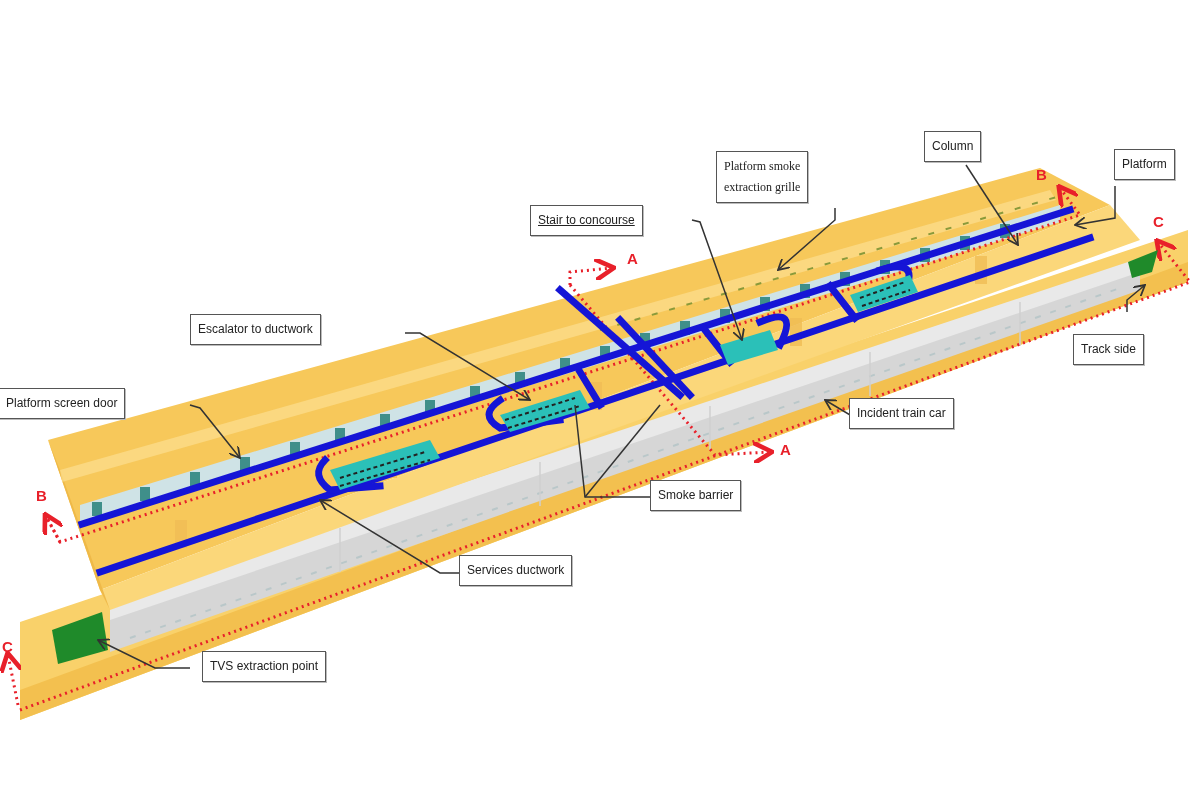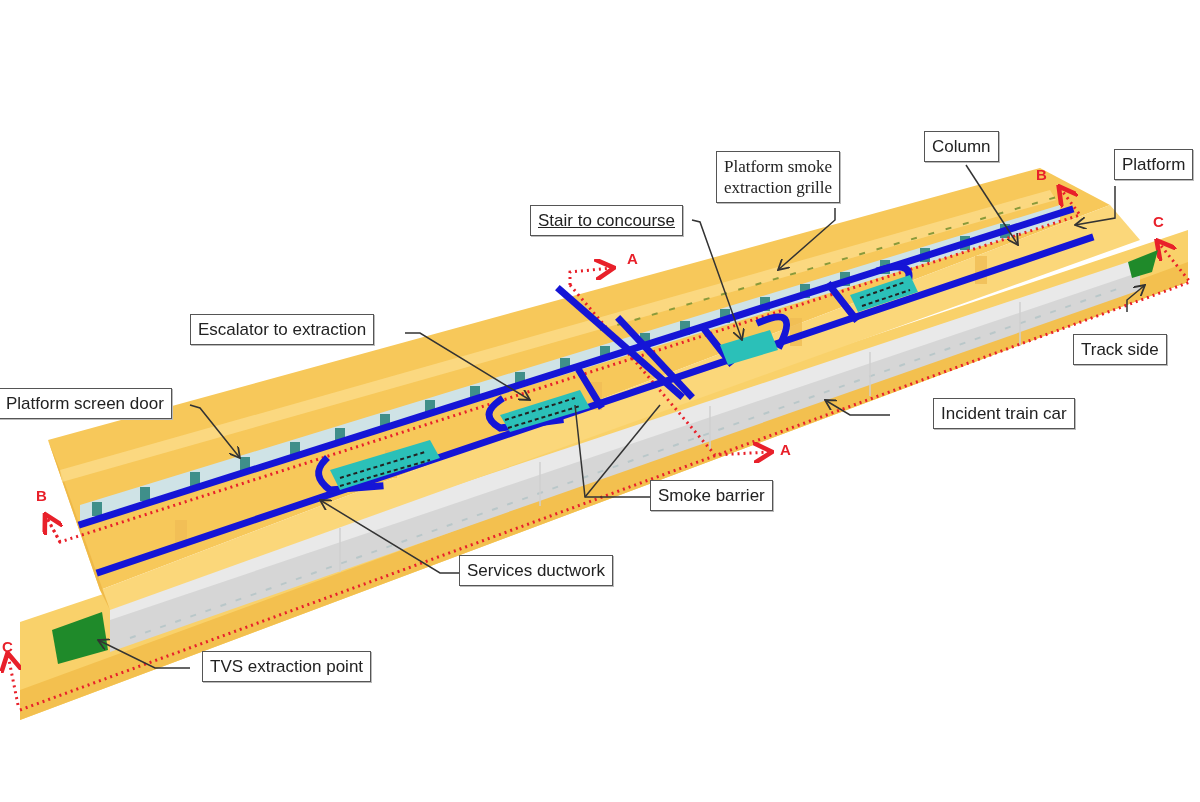--- a/index.html
+++ b/index.html
@@ -3,21 +3,21 @@
   <meta charset="utf-8">
   <style>
     html, body { margin: 0; padding: 0; background: #ffffff; }
     body { width: 1200px; height: 802px; position: relative; overflow: hidden; font-family: "Liberation Sans", sans-serif; }
     #diagram { position: absolute; left: 0; top: 0; width: 1200px; height: 802px; }
     .callout {
       position: absolute;
       background: #ffffff;
       border: 1.5px solid #555555;
       color: #222222;
-      font-size: 17px;
+      font-size: 12px;
       line-height: 21px;
       padding: 4px 7px;
       white-space: nowrap;
       box-shadow: 1px 1px 0 #bbbbbb;
       font-family: "Liberation Sans", sans-serif;
     }
     .section-letter {
       position: absolute;
       color: #e8202a;
       font-weight: bold;
@@ -183,19 +183,19 @@
 <span class="section-letter" style="left:1153px;top:213px;">C</span>
 <span class="section-letter" style="left:2px;top:638px;">C</span>
 
 <div class="callout" style="left:716px;top:151px;font-family:Liberation Serif, serif;">
   <div>Platform smoke</div>
   <div>extraction grille</div>
 </div>
 <div class="callout" style="left:924px;top:131px;">Column</div>
 <div class="callout" style="left:1073px;top:149px;margin-left:41px;">Platform</div>
 <div class="callout" style="left:530px;top:205px;text-decoration:underline;">Stair to concourse</div>
-<div class="callout" style="left:190px;top:314px;">Escalator to extraction</div>
+<div class="callout" style="left:190px;top:314px;">Escalator to ductwork</div>
 <div class="callout" style="left:1073px;top:334px;">Track side</div>
 <div class="callout" style="left:-2px;top:388px;">Platform screen door</div>
-<div class="callout" style="left:933px;top:398px;">Incident train car</div>
+<div class="callout" style="left:849px;top:398px;">Incident train car</div>
 <div class="callout" style="left:650px;top:480px;">Smoke barrier</div>
 <div class="callout" style="left:459px;top:555px;">Services ductwork</div>
 <div class="callout" style="left:202px;top:651px;">TVS extraction point</div>
 
 </body></html>

